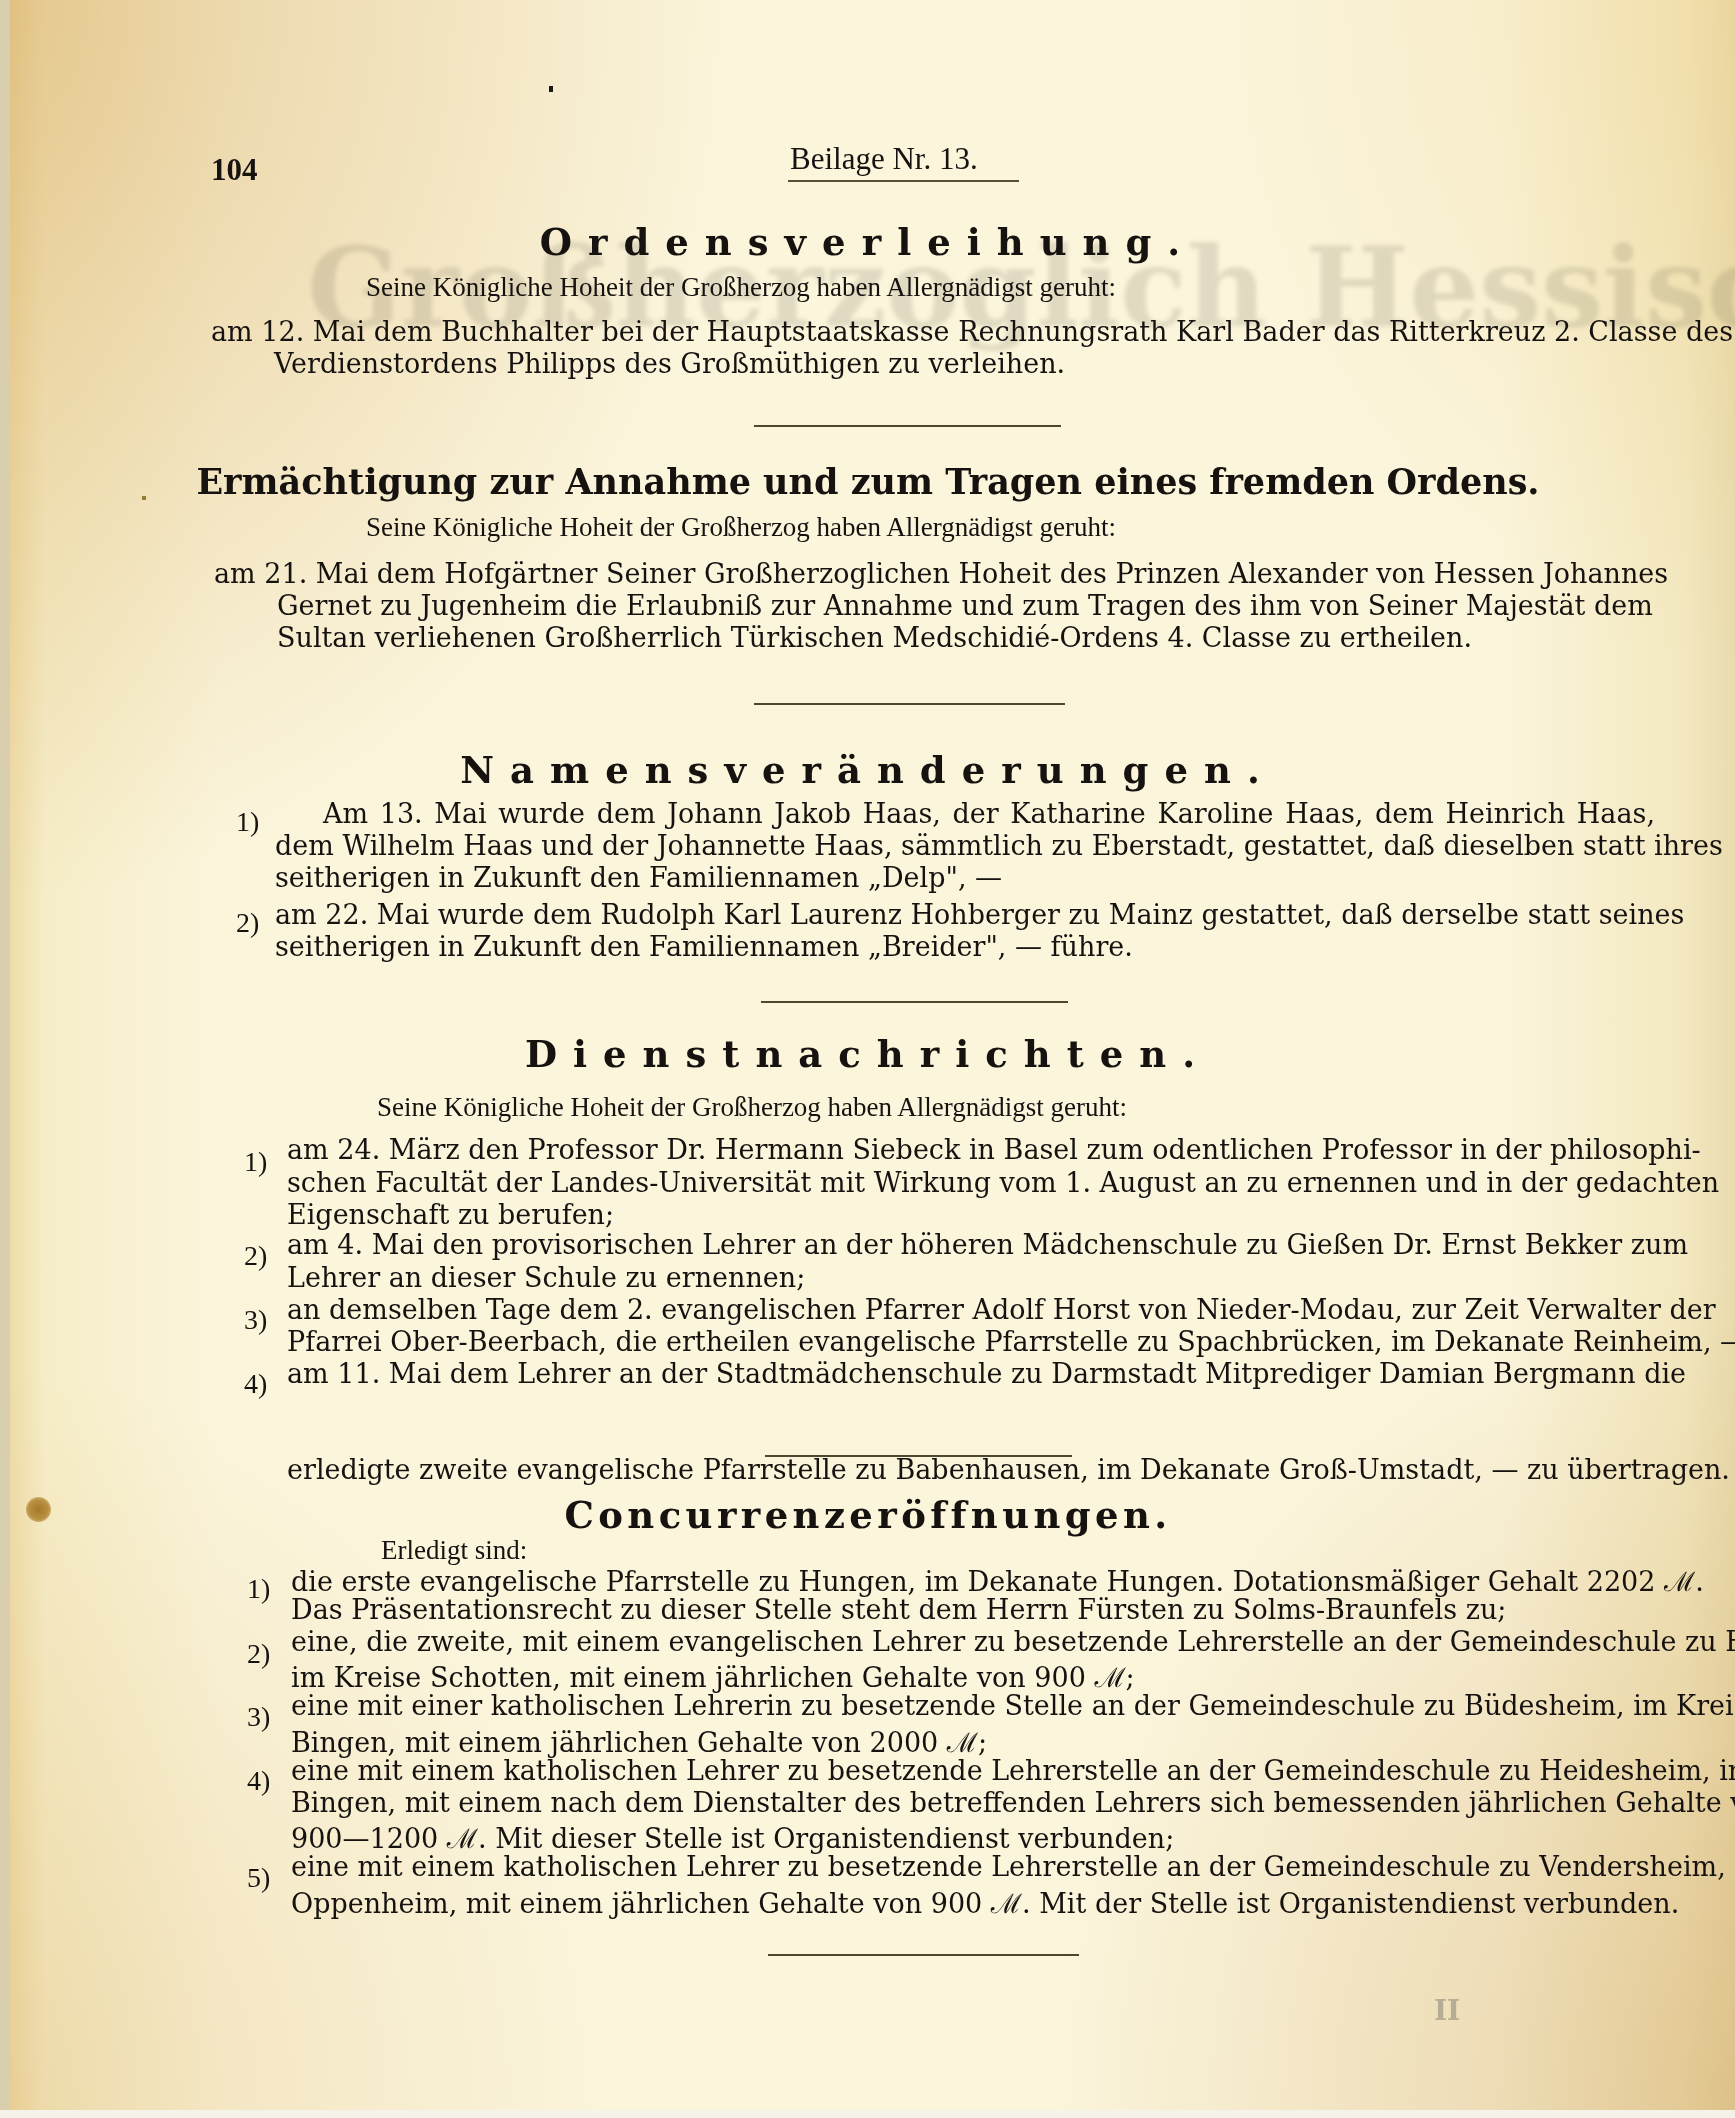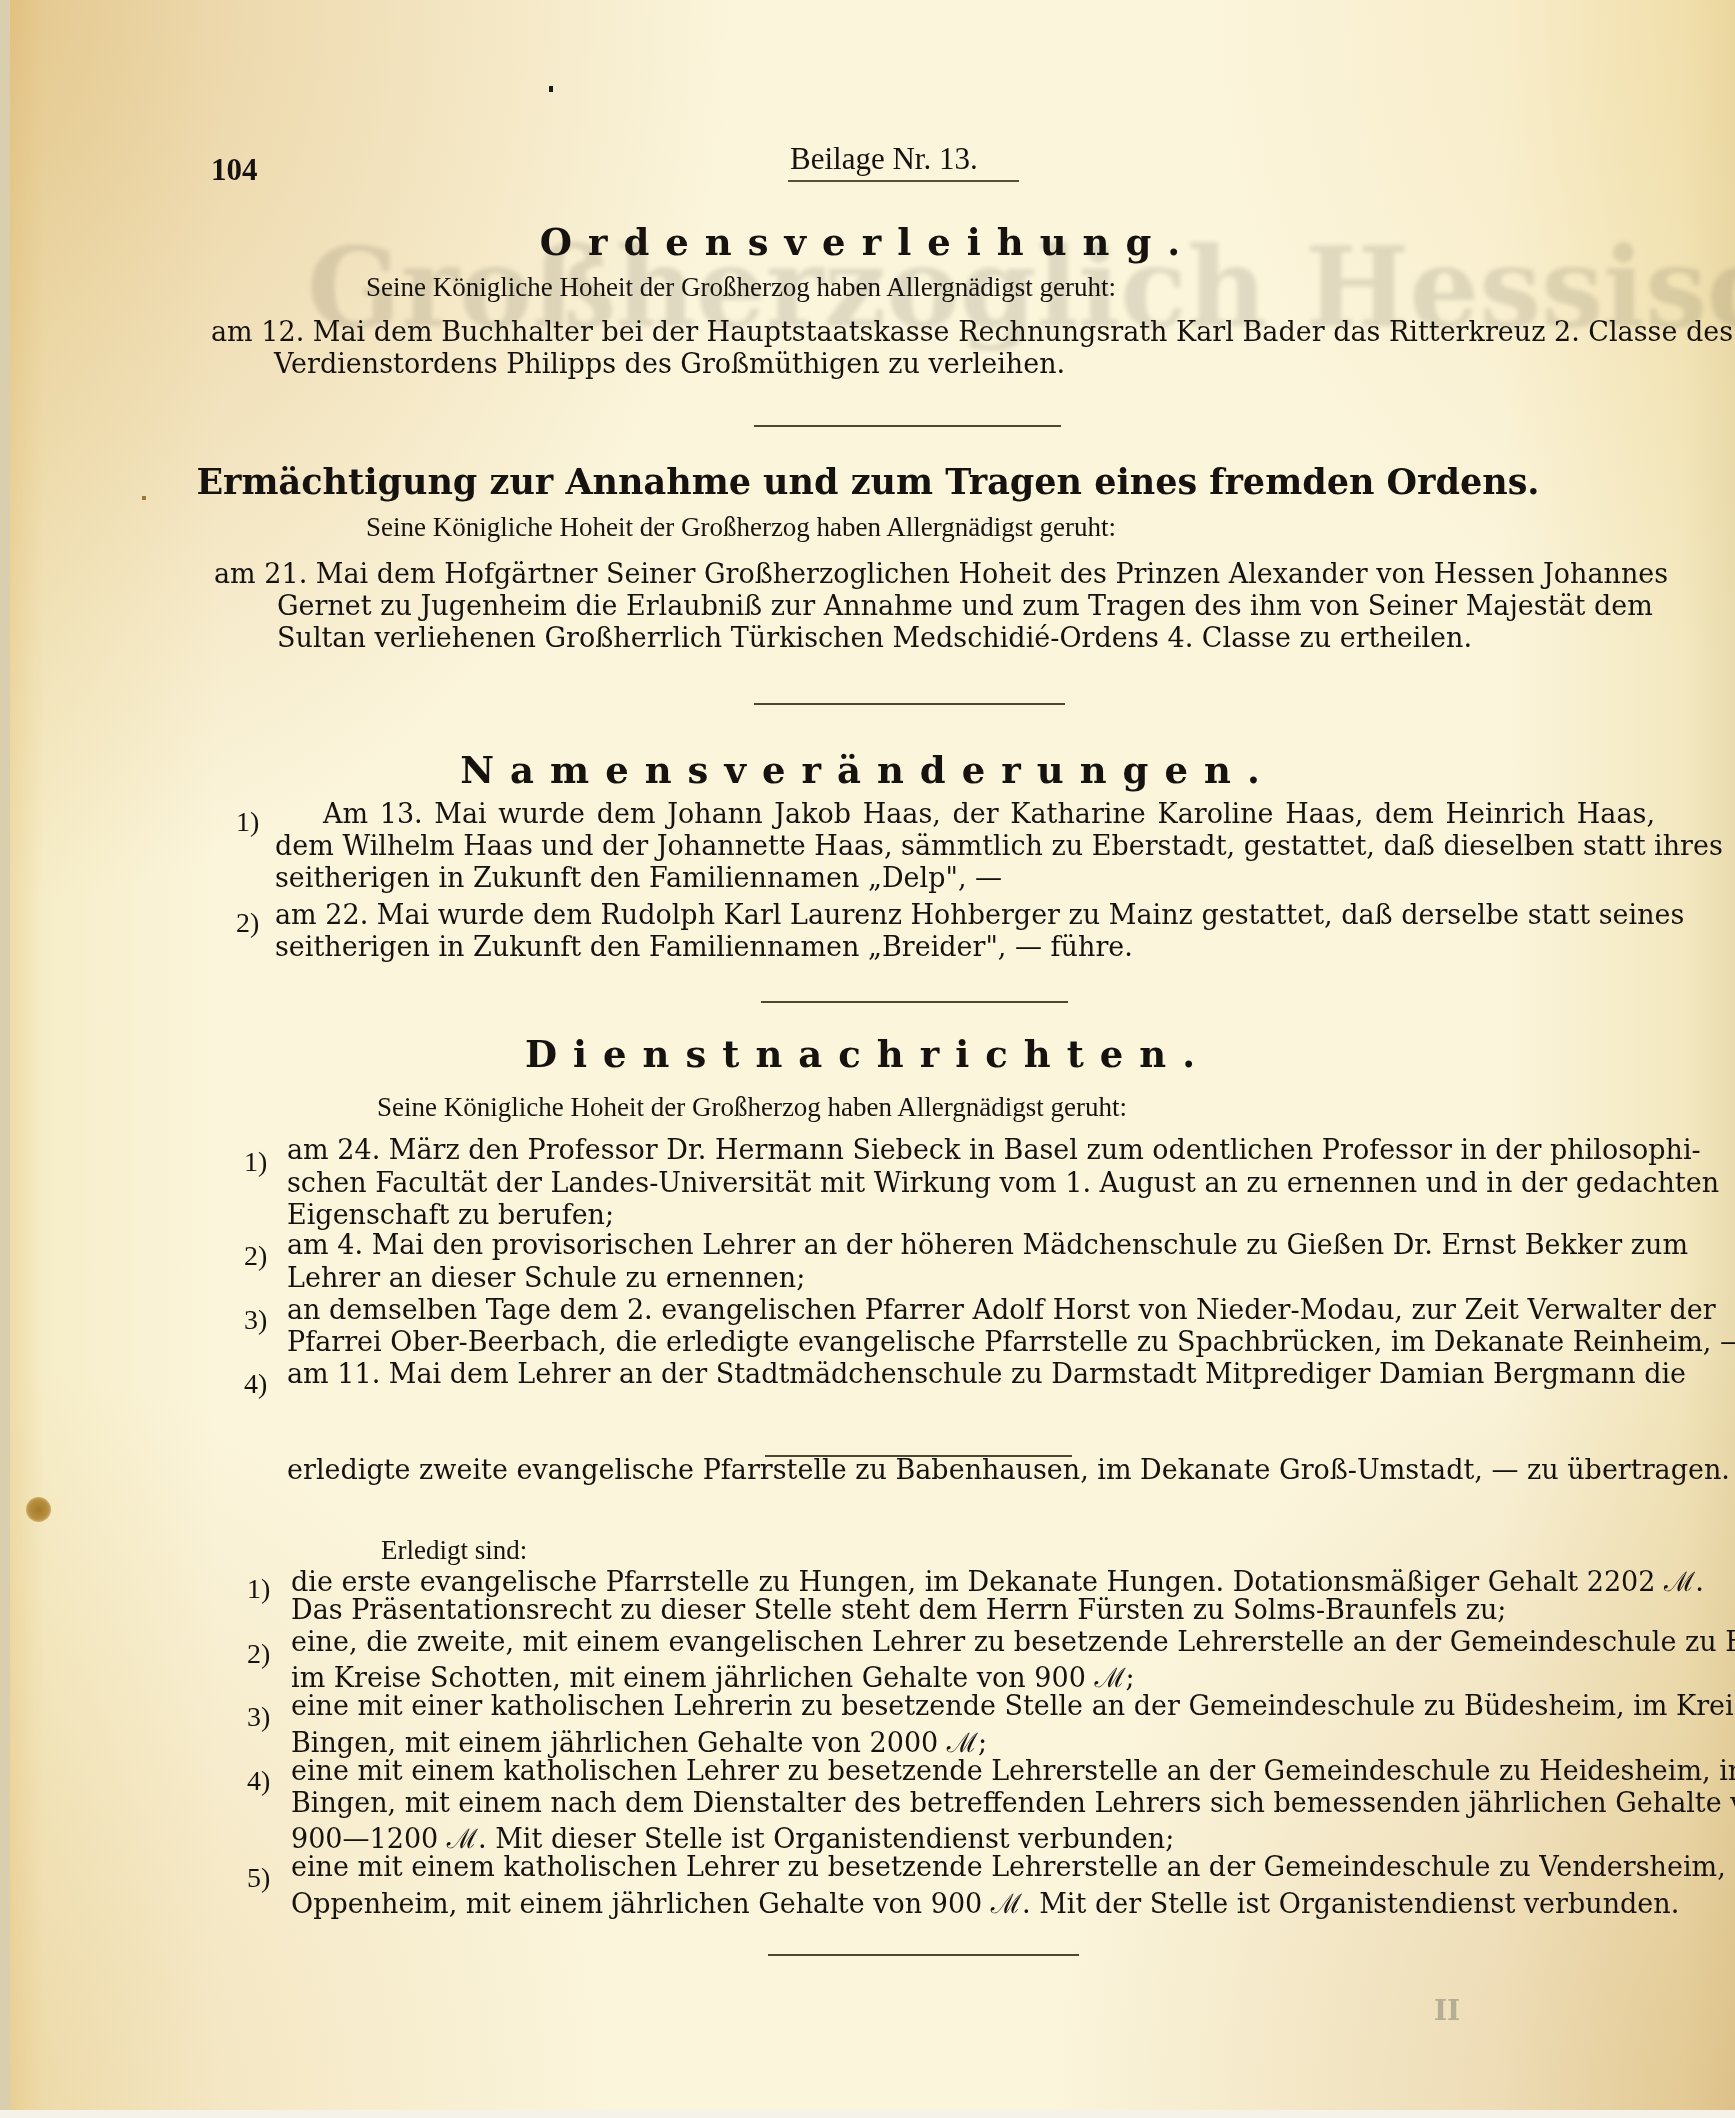--- a/index.html
+++ b/index.html
@@ -93,26 +93,27 @@
   <div class="intro" style="left:377px; top:1092px;">Seine Königliche Hoheit der Großherzog haben Allergnädigst geruht:</div>
   <div class="num" style="left:244px; top:1146px;">1)</div>
   <div class="line" style="left:287px; top:1134px; width:1323px;">am 24. März den Professor Dr. Hermann Siebeck in Basel zum odentlichen Professor in der philosophi-</div>
   <div class="line" style="left:287px; top:1167px; width:1323px;">schen Facultät der Landes-Universität mit Wirkung vom 1. August an zu ernennen und in der gedachten</div>
   <div class="line last" style="left:287px; top:1199px; width:1323px;">Eigenschaft zu berufen;</div>
   <div class="num" style="left:244px; top:1240px;">2)</div>
   <div class="line" style="left:287px; top:1229px; width:1323px;">am 4. Mai den provisorischen Lehrer an der höheren Mädchenschule zu Gießen Dr. Ernst Bekker zum</div>
   <div class="line last" style="left:287px; top:1262px; width:1323px;">Lehrer an dieser Schule zu ernennen;</div>
   <div class="num" style="left:244px; top:1304px;">3)</div>
   <div class="line" style="left:287px; top:1294px; width:1323px;">an demselben Tage dem 2. evangelischen Pfarrer Adolf Horst von Nieder-Modau, zur Zeit Verwalter der</div>
-  <div class="line last" style="left:287px; top:1326px; width:1323px;">Pfarrei Ober-Beerbach, die erledigte evangelische Pfarrstelle zu Spachbrücken, im Dekanate Reinheim, —</div>
+  <div class="line last" style="left:287px; top:1326px; width:1323px;">Pfarrei Ober-Beerbach, die ertheilen evangelische Pfarrstelle zu Spachbrücken, im Dekanate Reinheim, —</div>
   <div class="num" style="left:244px; top:1368px;">4)</div>
   <div class="line" style="left:287px; top:1358px; width:1323px;">am 11. Mai dem Lehrer an der Stadtmädchenschule zu Darmstadt Mitprediger Damian Bergmann die</div>
   <div class="line last" style="left:287px; top:1454px; width:1323px;">erledigte zweite evangelische Pfarrstelle zu Babenhausen, im Dekanate Groß-Umstadt, — zu übertragen.</div>
   <div class="rule" style="left:765px; top:1455px; width:307px;"></div>
 
+  <div class="sec-title" style="top:1493px; letter-spacing:4.4px;">Concurrenzeröffnungen.</div>
   <div class="intro" style="left:381px; top:1535px;">Erledigt sind:</div>
   <div class="num" style="left:247px; top:1573px;">1)</div>
   <div class="line" style="left:291px; top:1562px; width:1317px;">die erste evangelische Pfarrstelle zu Hungen, im Dekanate Hungen. Dotationsmäßiger Gehalt 2202 ℳ.</div>
   <div class="line last" style="left:291px; top:1594px; width:1317px;">Das Präsentationsrecht zu dieser Stelle steht dem Herrn Fürsten zu Solms-Braunfels zu;</div>
   <div class="num" style="left:247px; top:1638px;">2)</div>
   <div class="line" style="left:291px; top:1626px; width:1317px;">eine, die zweite, mit einem evangelischen Lehrer zu besetzende Lehrerstelle an der Gemeindeschule zu Freienseen,</div>
   <div class="line last" style="left:291px; top:1658px; width:1317px;">im Kreise Schotten, mit einem jährlichen Gehalte von 900 ℳ;</div>
   <div class="num" style="left:247px; top:1701px;">3)</div>
   <div class="line" style="left:291px; top:1690px; width:1317px;">eine mit einer katholischen Lehrerin zu besetzende Stelle an der Gemeindeschule zu Büdesheim, im Kreise</div>
   <div class="line last" style="left:291px; top:1723px; width:1317px;">Bingen, mit einem jährlichen Gehalte von 2000 ℳ;</div>

